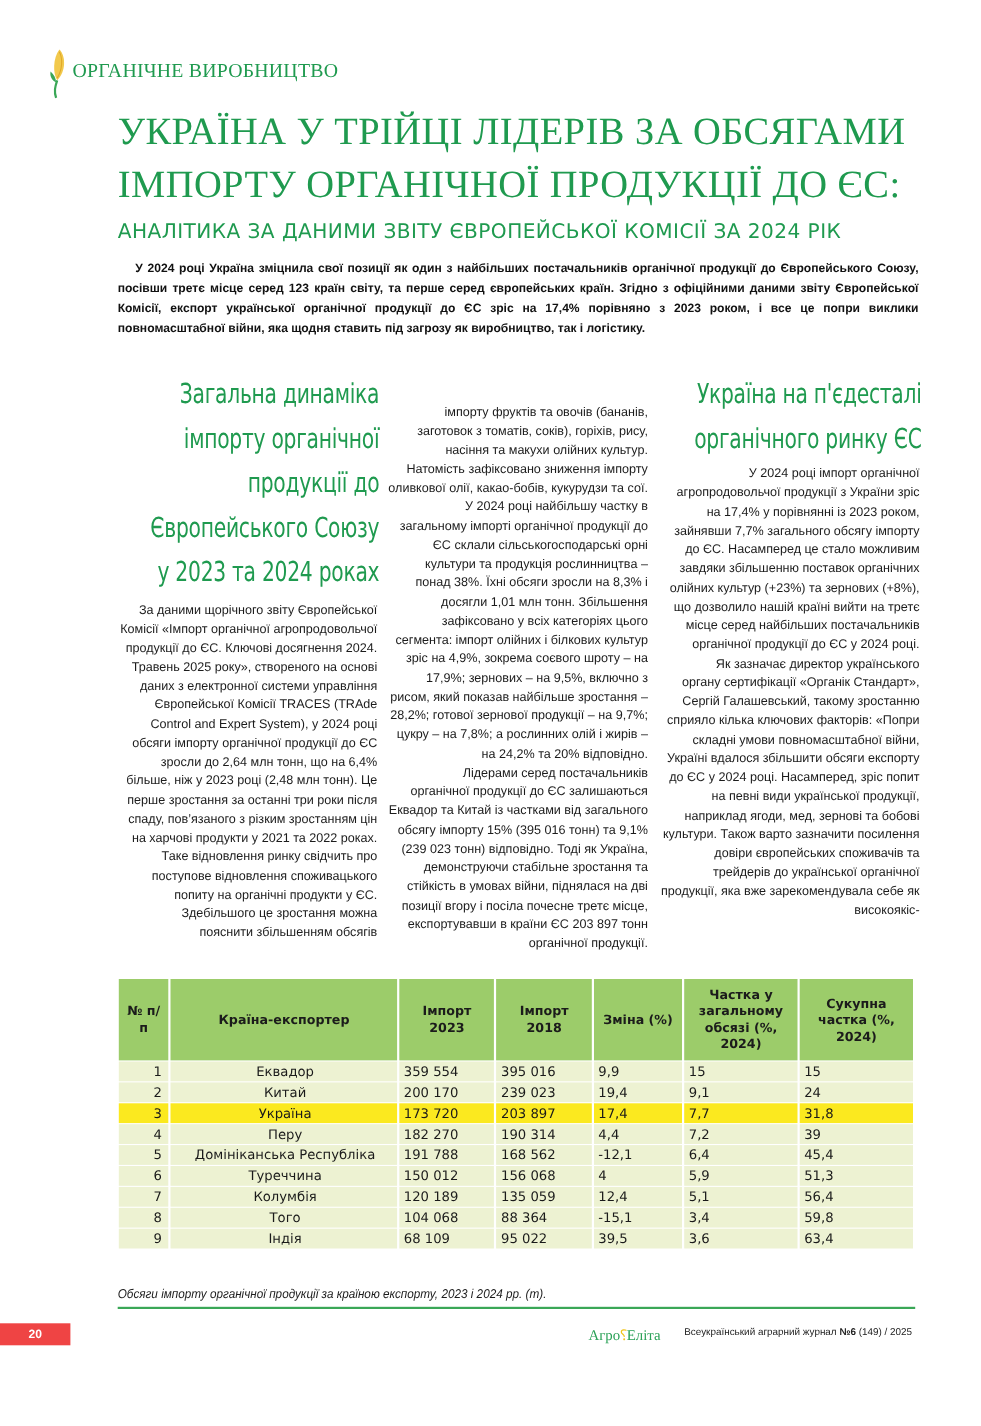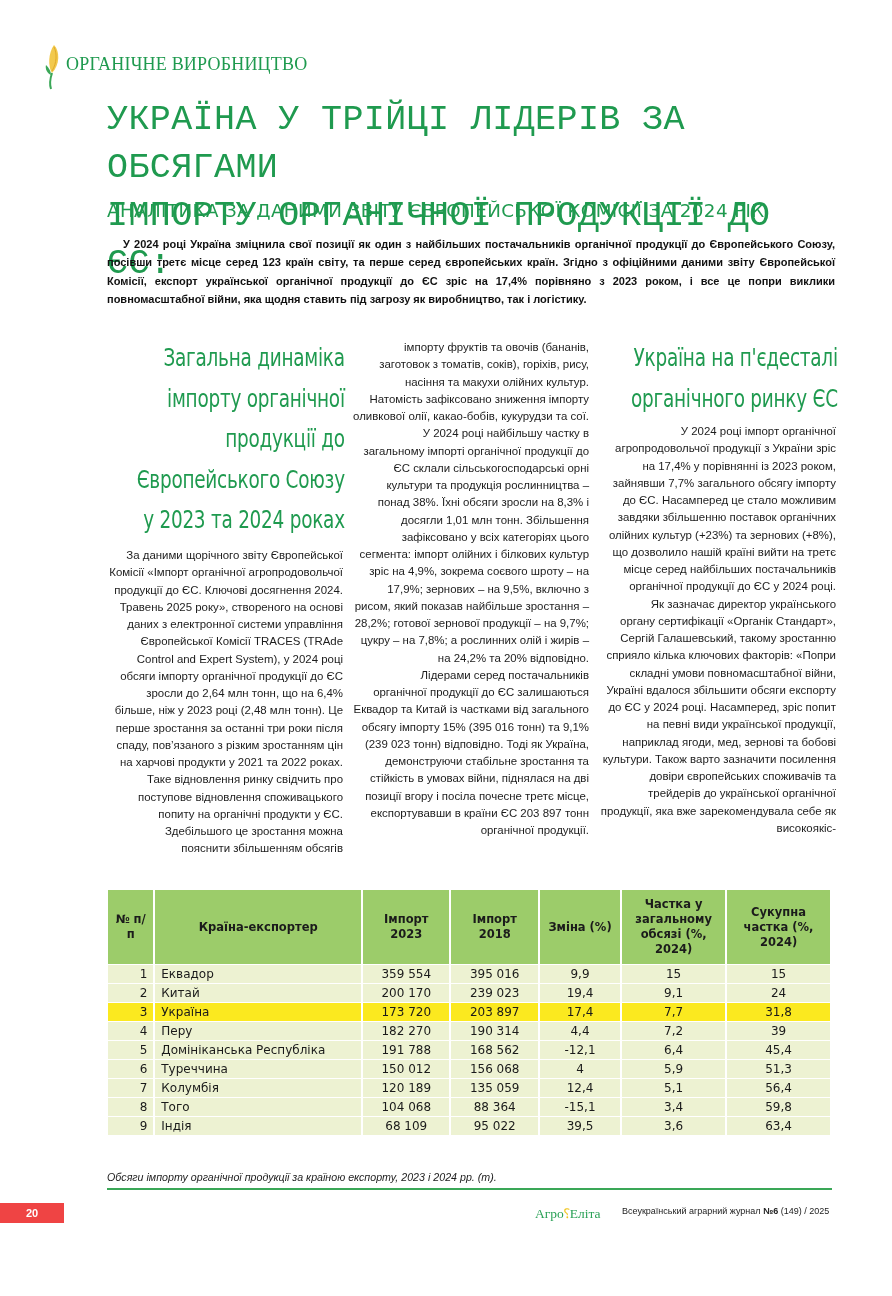--- a/index.html
+++ b/index.html
@@ -3,45 +3,45 @@
 <meta charset="utf-8">
 <style>
   * { margin: 0; padding: 0; box-sizing: border-box; }
   html, body { width: 892px; height: 1296px; background: #ffffff; overflow: hidden; }
   body { position: relative; font-family: "Liberation Sans", sans-serif; color: #1a1a1a; }
 
   .section-tag { position: absolute; left: 42px; top: 42px; height: 50px; display: flex; align-items: center; }
   .wheat { width: 20px; height: 48px; margin-right: 4px; }
   .section-tag-label { font-family: "Liberation Serif", serif; color: #1f9a4f; font-size: 18px; letter-spacing: 0.2px; margin-top: -6px; }
 
-  .title { position: absolute; left: 107px; top: 96px; width: 740px; font-family: Liberation Mono, monospace; color: #1f9a4f; font-size: 35px; line-height: 48px; letter-spacing: 0.4px; font-weight: normal; }
+  .title { position: absolute; left: 107px; top: 96px; width: 740px; font-family: Liberation Serif, serif; color: #1f9a4f; font-size: 35px; line-height: 48px; letter-spacing: 0.4px; font-weight: normal; }
   .subtitle { position: absolute; left: 107px; top: 200px; width: 740px; font-family: "DejaVu Sans", sans-serif; color: #1f9a4f; font-size: 18.3px; letter-spacing: 0.4px; white-space: nowrap; }
 
   .lead { position: absolute; left: 107px; top: 235px; width: 728px; font-family: "Liberation Sans", sans-serif; font-weight: bold; font-size: 11px; line-height: 18.4px; text-align: justify; color: #111; }
   .lead .indent { display: inline-block; width: 16px; }
 
   .col { position: absolute; top: 338px; font-size: 11.45px; line-height: 17.25px; color: #1c1c1c; text-align: right; }
   .col p { text-indent: 16px; }
-  .col p.noindent { text-indent: 0; }
+  .col p.noindent { text-indent: 0; margin-top: 28px; }
   .col1 { left: 107px; width: 236px; }
   .col2 { left: 353px; width: 236px; top: 339px; }
   .col3 { left: 600px; width: 236px; }
 
   .col-heading { font-family: "DejaVu Sans Condensed", "DejaVu Sans", sans-serif; color: #1f9a4f; font-size: 25px; line-height: 40.5px; font-weight: normal; transform: scaleX(0.82); transform-origin: left top; width: 290px; letter-spacing: -0.3px; }
   .col1 .col-heading { margin-bottom: 6px; height: 203px; }
   .col3 .col-heading { height: 85px; margin-bottom: 0; }
 
   .table-wrap { position: absolute; left: 106px; top: 889px; width: 726px; }
   table { border-collapse: separate; border-spacing: 2px 1px; width: 100%; font-family: "DejaVu Sans", sans-serif; }
   thead th { background: #9ccc6a; color: #1b1b1b; font-size: 11.5px; font-weight: bold; line-height: 15px; height: 74px; text-align: center; vertical-align: middle; padding: 0 4px; }
   tbody td { background: #edf2d2; font-size: 12px; line-height: 17px; height: 18px; padding: 0 4px; color: #1a1a1a; }
   tbody tr.highlight td { background: #fbe91f; }
-  td.num { text-align: center; }
+  td.num { text-align: left; }
   td.idx { text-align: right; padding-right: 6px; }
-  td.country { text-align: left; padding-left: 6px; }
+  td.country { text-align: center; padding-left: 6px; }
 
   .caption { position: absolute; left: 107px; top: 1170px; width: 725px; font-size: 11.6px; font-style: italic; color: #1c1c1c; transform: scaleX(0.92); transform-origin: left; white-space: nowrap; }
   .caption-rule { position: absolute; left: 107px; top: 1188px; width: 725px; height: 2px; background: #3aa757; }
 
   .page-badge { position: absolute; left: 0; top: 1203px; width: 64px; height: 20px; background: #ef4444; color: #fff; font-size: 11px; font-weight: bold; display: flex; align-items: center; justify-content: center; }
   .logo { position: absolute; left: 535px; top: 1204px; font-family: "Liberation Serif", serif; font-size: 13.5px; color: #2aa156; }
   .logo .spark { color: #f0c419; }
   .journal { position: absolute; left: 622px; top: 1206px; font-size: 9px; color: #222; white-space: nowrap; }
   .journal b { font-weight: bold; }
 </style>

